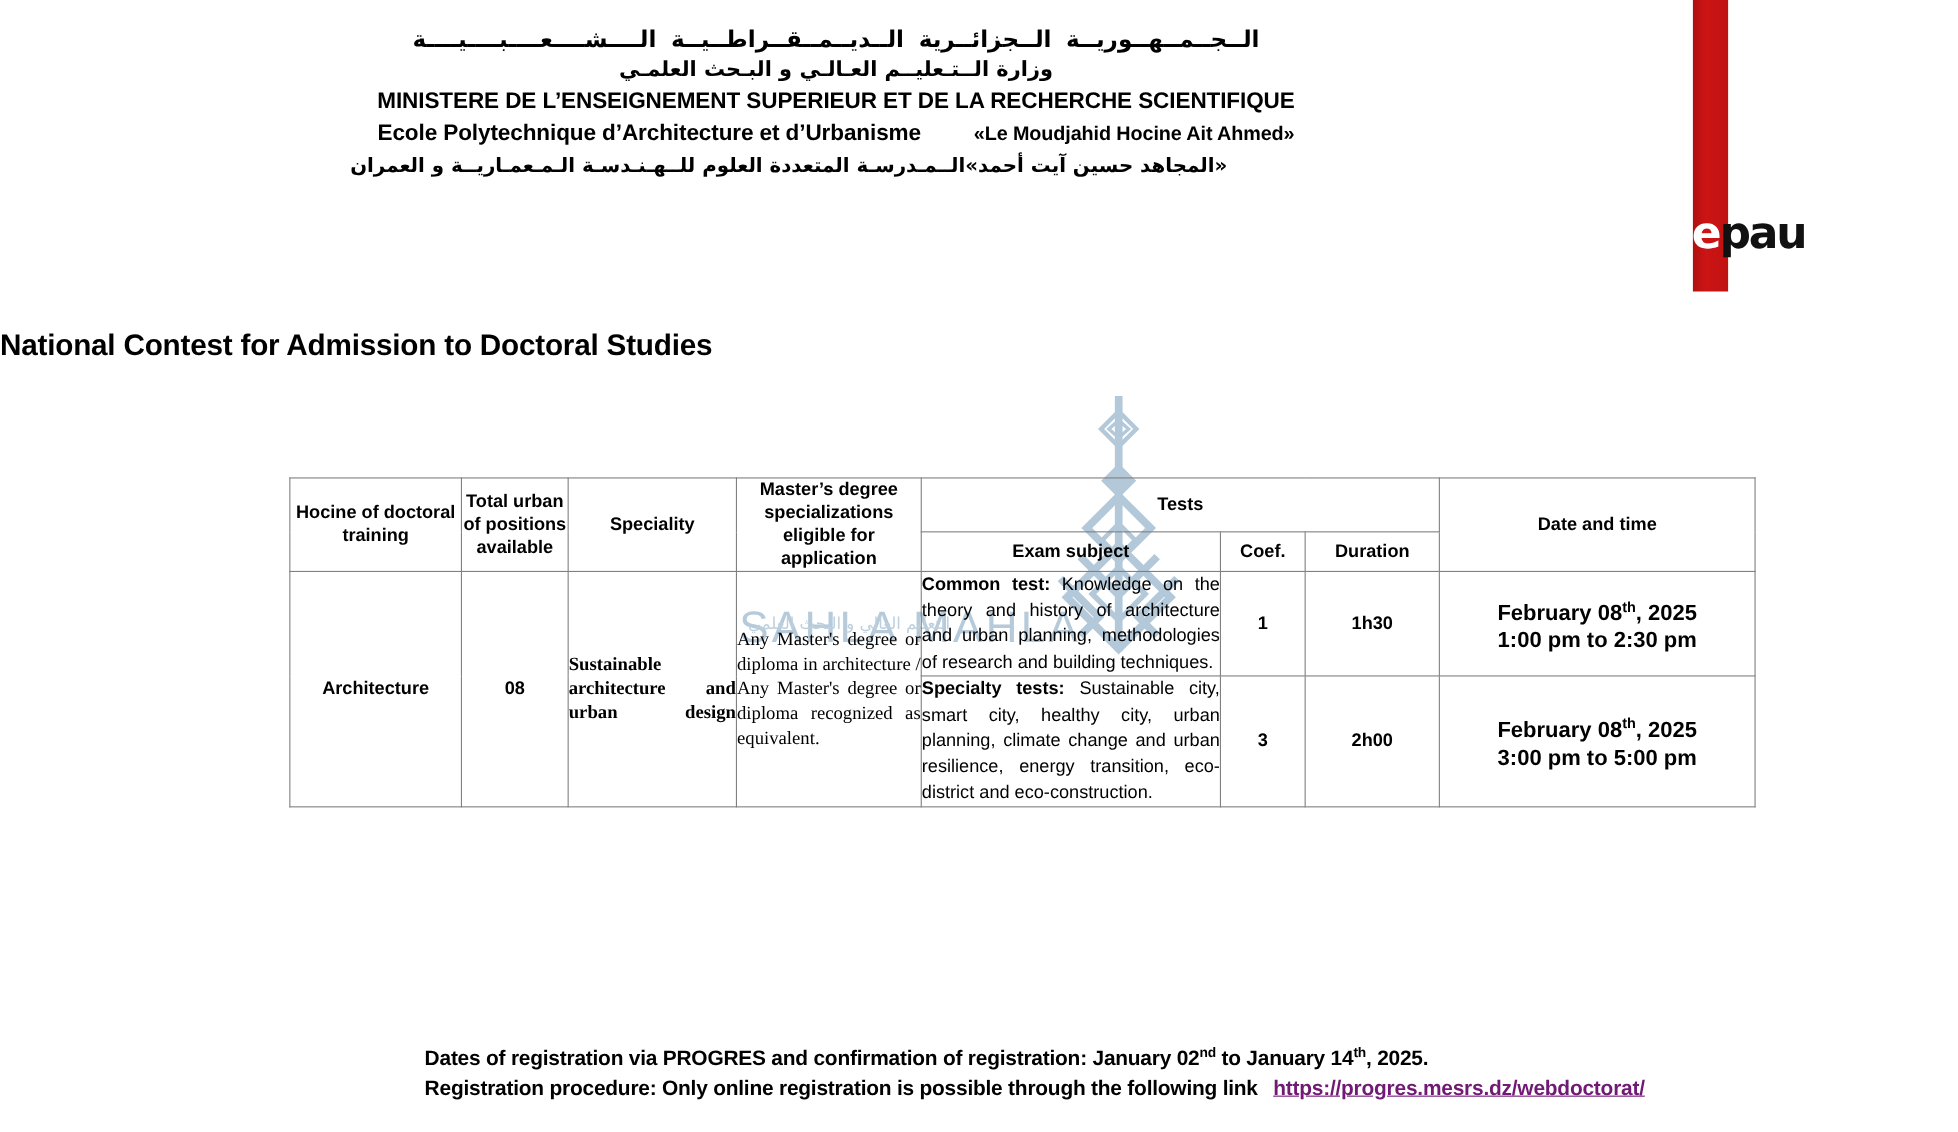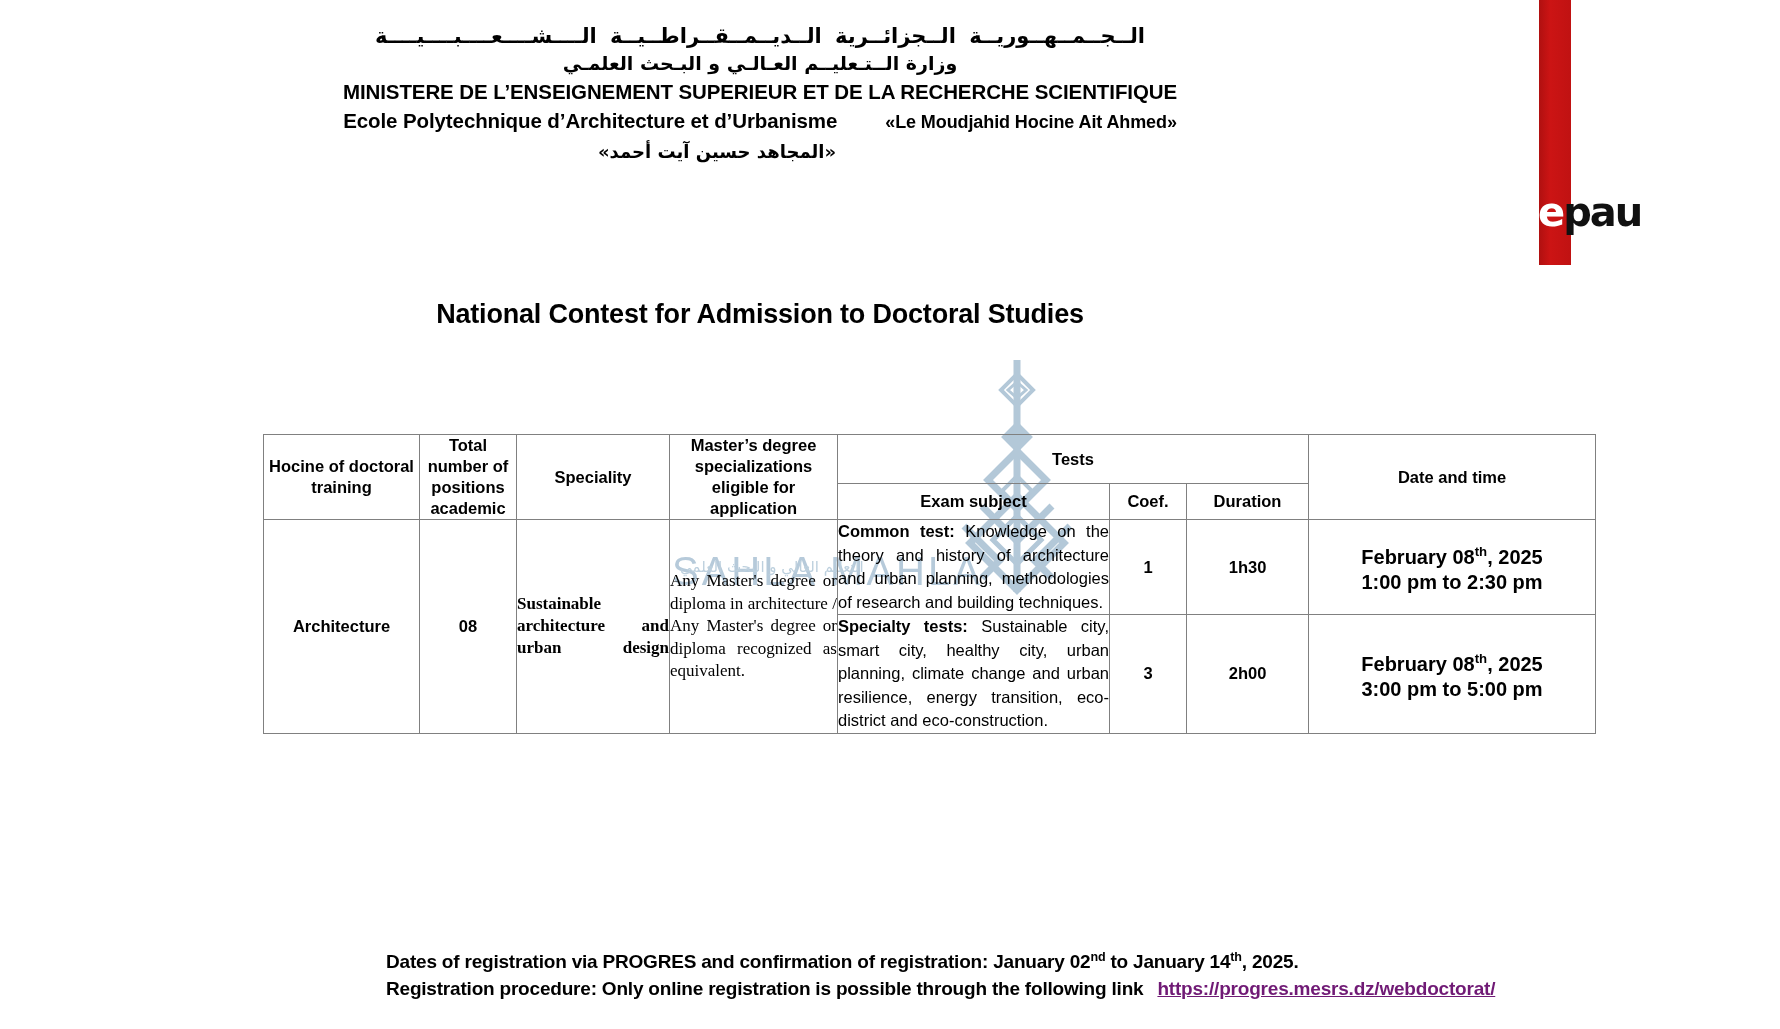--- a/index.html
+++ b/index.html
@@ -108,21 +108,20 @@
     font-size: 18px;
     margin-right: 86px;
   }
 
   
   #main-title {
     position: absolute;
     left: 0;
     top: 296px;
     width: 1520px;
-    text-align: center;
     font-weight: 700;
     font-size: 27px;
     line-height: 37px;
     letter-spacing: -0.2px;
   }
 
   
   #watermark {
     position: absolute;
     left: 672px;
@@ -250,20 +249,21 @@
 
 <div id="header-block">
   <div class="hdr-ar-1">الــجــمــهــوريــة الــجزائــرية الــديــمــقــراطــيــة الــــشــــعــــبــــيــــة</div>
   <div class="hdr-ar-2">وزارة الــتـعليــم العـالـي و البـحث العلمـي</div>
   <div class="hdr-fr-1">MINISTERE DE L’ENSEIGNEMENT SUPERIEUR ET DE LA RECHERCHE SCIENTIFIQUE</div>
   <div class="hdr-row">
     <span class="hdr-fr-2">Ecole Polytechnique d’Architecture et d’Urbanisme</span>
     <span class="hdr-fr-2-right">«Le Moudjahid Hocine Ait Ahmed»</span>
   </div>
   <div class="hdr-ar-row">
+    <span class="hdr-ar-3">الــمـدرسـة المتعددة العلوم للــهـنـدسـة الـمـعمـاريــة و العمران</span>
     <span class="hdr-ar-3-right">«المجاهد حسين آيت أحمد»</span>
   </div>
 </div>
 
 <div id="main-title">
   <div>National Contest for Admission to Doctoral Studies</div>
 </div>
 
 <div id="watermark">
   <div id="watermark-text">SAHLA MAHLA</div>
@@ -292,21 +292,21 @@
     <col style="width:153px">
     <col style="width:168px">
     <col style="width:272px">
     <col style="width:77px">
     <col style="width:122px">
     <col style="width:287px">
   </colgroup>
   <thead>
     <tr>
       <th class="th-cell" rowspan="2">Hocine of doctoral training</th>
-      <th class="th-cell" rowspan="2">Total number of positions academic</th>
+      <th class="th-cell" rowspan="2">Total urban of positions available</th>
       <th class="th-cell" rowspan="2">Speciality</th>
       <th class="th-cell" rowspan="2">Master’s degree specializations eligible for application</th>
       <th class="th-cell" colspan="3" style="padding:4px 4px 4px 4px;">Tests</th>
       <th class="th-cell" rowspan="2">Date and time</th>
     </tr>
     <tr>
       <th class="th-cell">Exam subject</th>
       <th class="th-cell">Coef.</th>
       <th class="th-cell">Duration</th>
     </tr>

